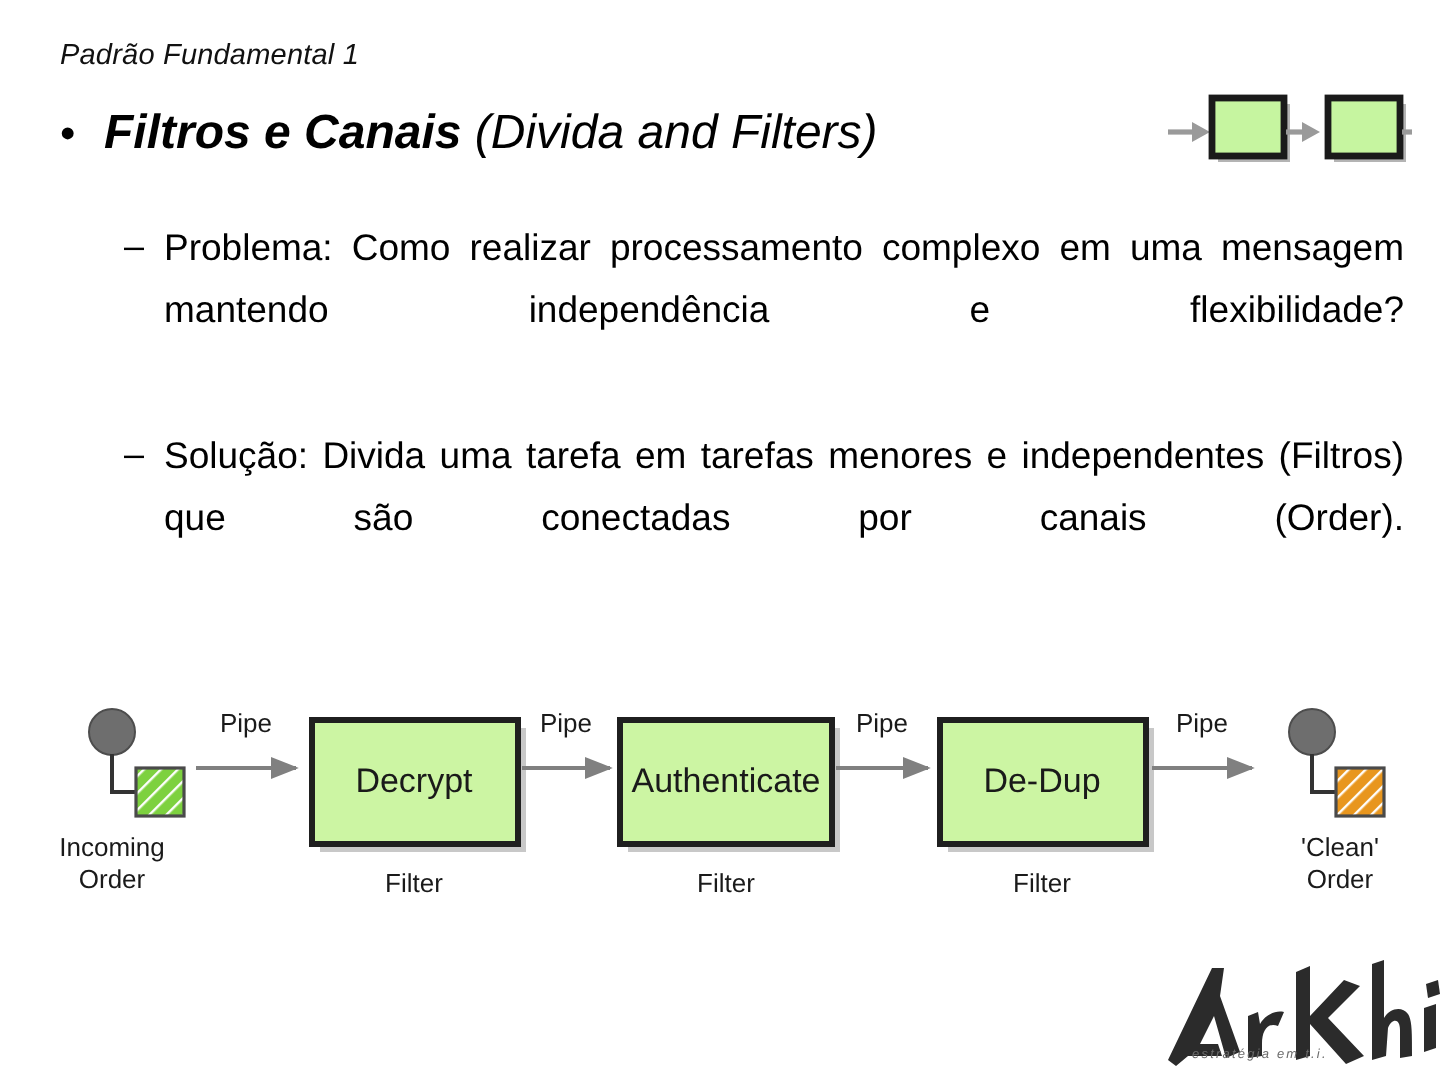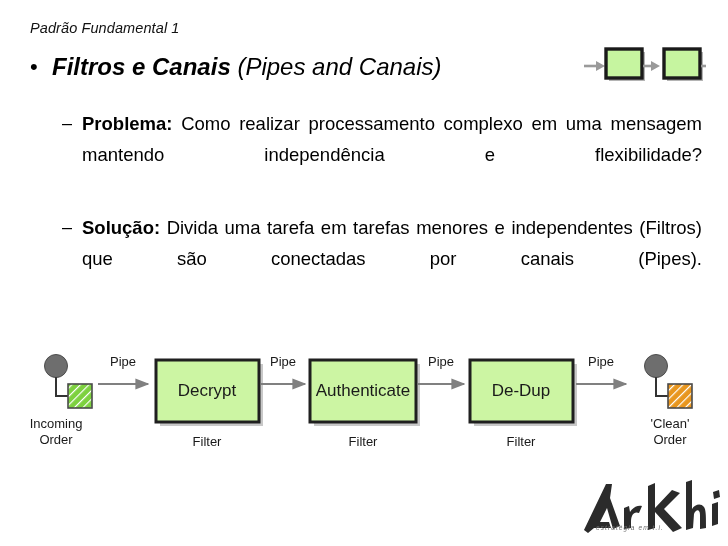--- a/index.html
+++ b/index.html
@@ -78,21 +78,21 @@
     line-height: 31px;
   }
   .bullet-l2 .l2-body {
     flex: 1 1 auto;
     font-size: 18.5px;
     line-height: 31px;
     text-align: justify;
     text-justify: inter-word;
   }
   .bullet-l2 .l2-body .lead {
-    font-weight: bold;
+    font-weight: normal;
   }
   
   .bullet-l2 .l2-body::after {
     content: "";
     display: inline-block;
     width: 100%;
   }
 
   
   .mini-icon {
@@ -156,31 +156,31 @@
 
       <rect x="85" y="6" width="36" height="29" fill="#b4b4b4"></rect>
       <rect x="82" y="3" width="36" height="29" fill="#c6f5a0" stroke="#1a1a1a" stroke-width="3.4"></rect>
 
       <line x1="119" y1="20" x2="124" y2="20" stroke="#9a9a9a" stroke-width="2.6"></line>
     </svg>
   </div>
 
   <div class="bullet-l1">
     <span class="marker">•</span>
-    <span class="l1-text"><span class="l1-strong">Filtros e Canais</span><span> (Pipes and Canais)</span></span>
+    <span class="l1-text"><span class="l1-strong">Filtros e Canais</span><span> (Divida and Filters)</span></span>
   </div>
 
   <div class="bullet-l2" id="problema-bullet">
     <span class="marker">–</span>
     <span class="l2-body"><span class="lead">Problema:</span><span> Como realizar processamento complexo em uma mensagem mantendo independência e flexibilidade?</span></span>
   </div>
 
   <div class="bullet-l2" id="solucao-bullet">
     <span class="marker">–</span>
-    <span class="l2-body"><span class="lead">Solução:</span><span> Divida uma tarefa em tarefas menores e independentes (Filtros) que são conectadas por canais (Pipes).</span></span>
+    <span class="l2-body"><span class="lead">Solução:</span><span> Divida uma tarefa em tarefas menores e independentes (Filtros) que são conectadas por canais (Order).</span></span>
   </div>
 
   <div class="diagram">
     <svg width="700" height="135" viewBox="0 0 700 135" xmlns="http://www.w3.org/2000/svg" font-family="Liberation Sans, DejaVu Sans, sans-serif">
 
       <defs>
         <pattern id="hatchGreen" width="6" height="6" patternTransform="rotate(45)" patternUnits="userSpaceOnUse">
           <rect width="6" height="6" fill="#7dd13f"></rect>
           <line x1="0" y1="0" x2="0" y2="6" stroke="#ffffff" stroke-width="2.4"></line>
         </pattern>

